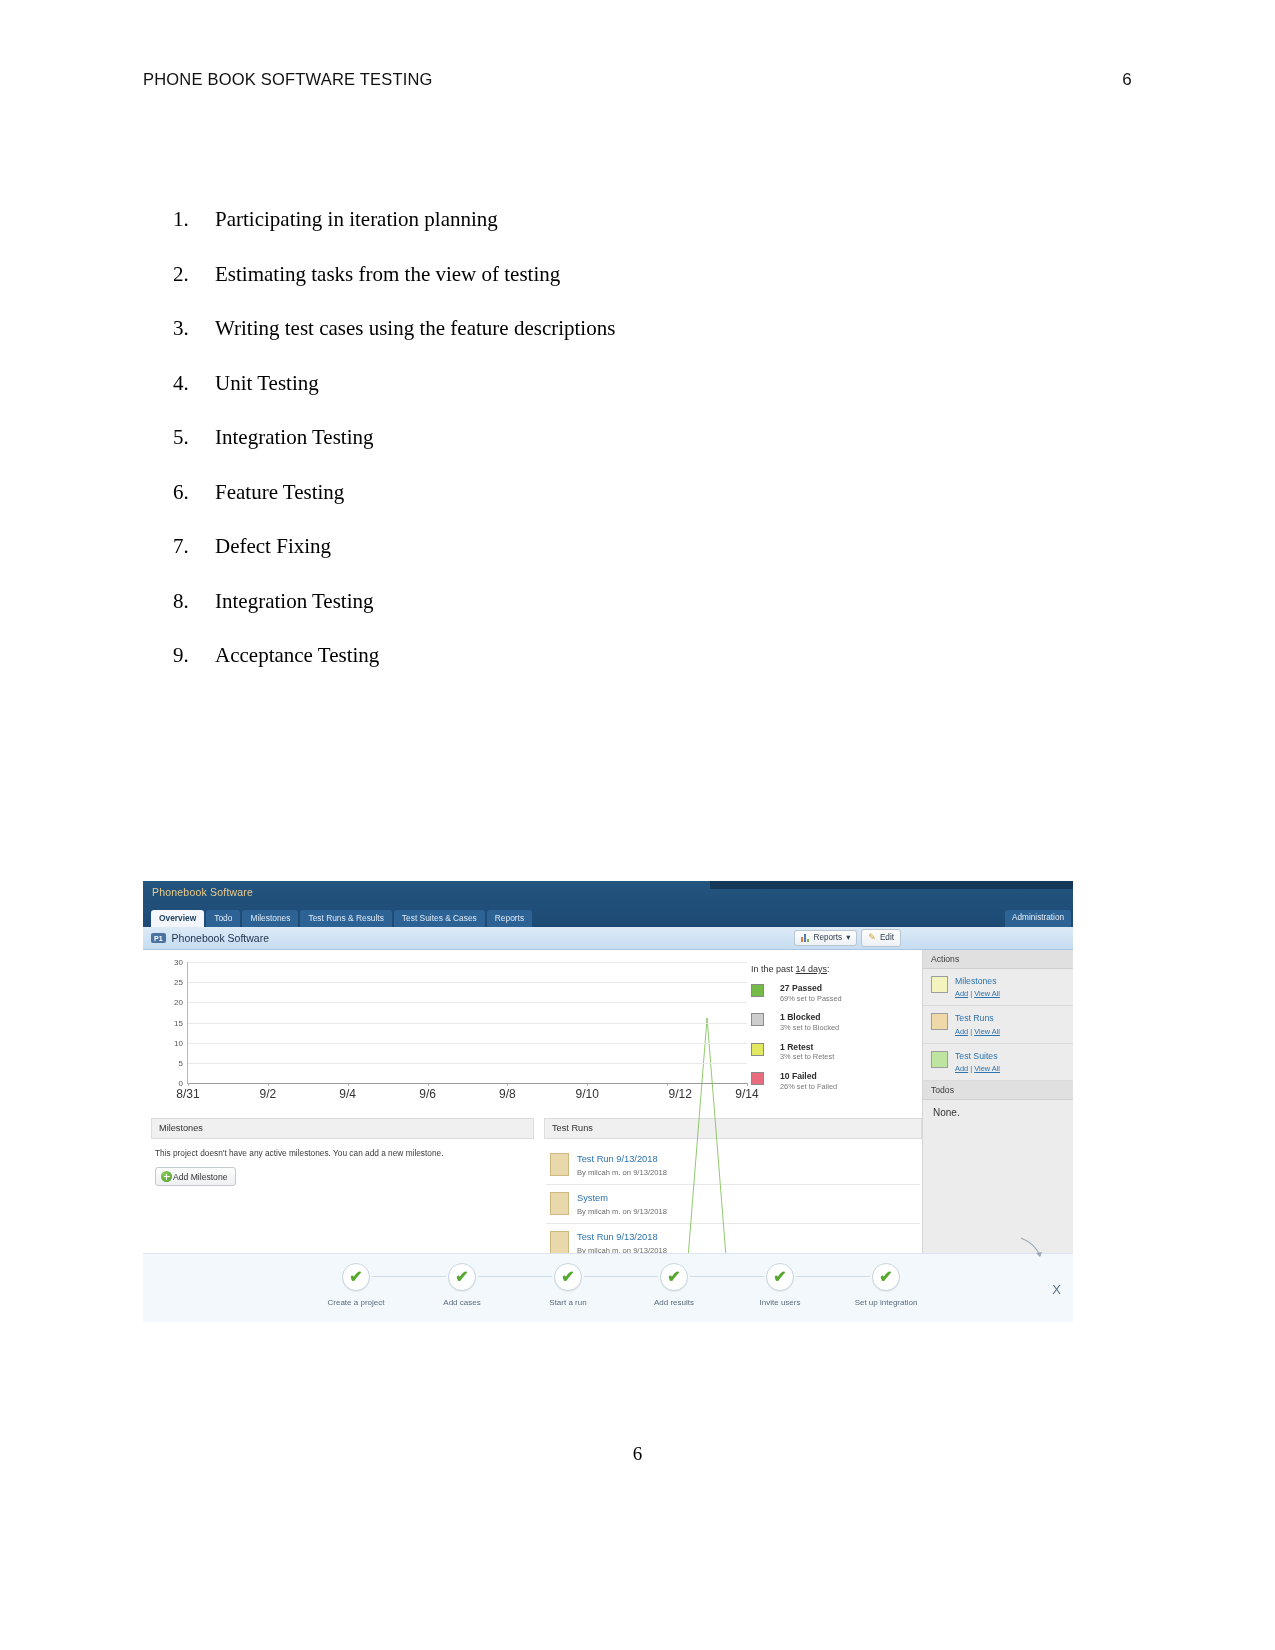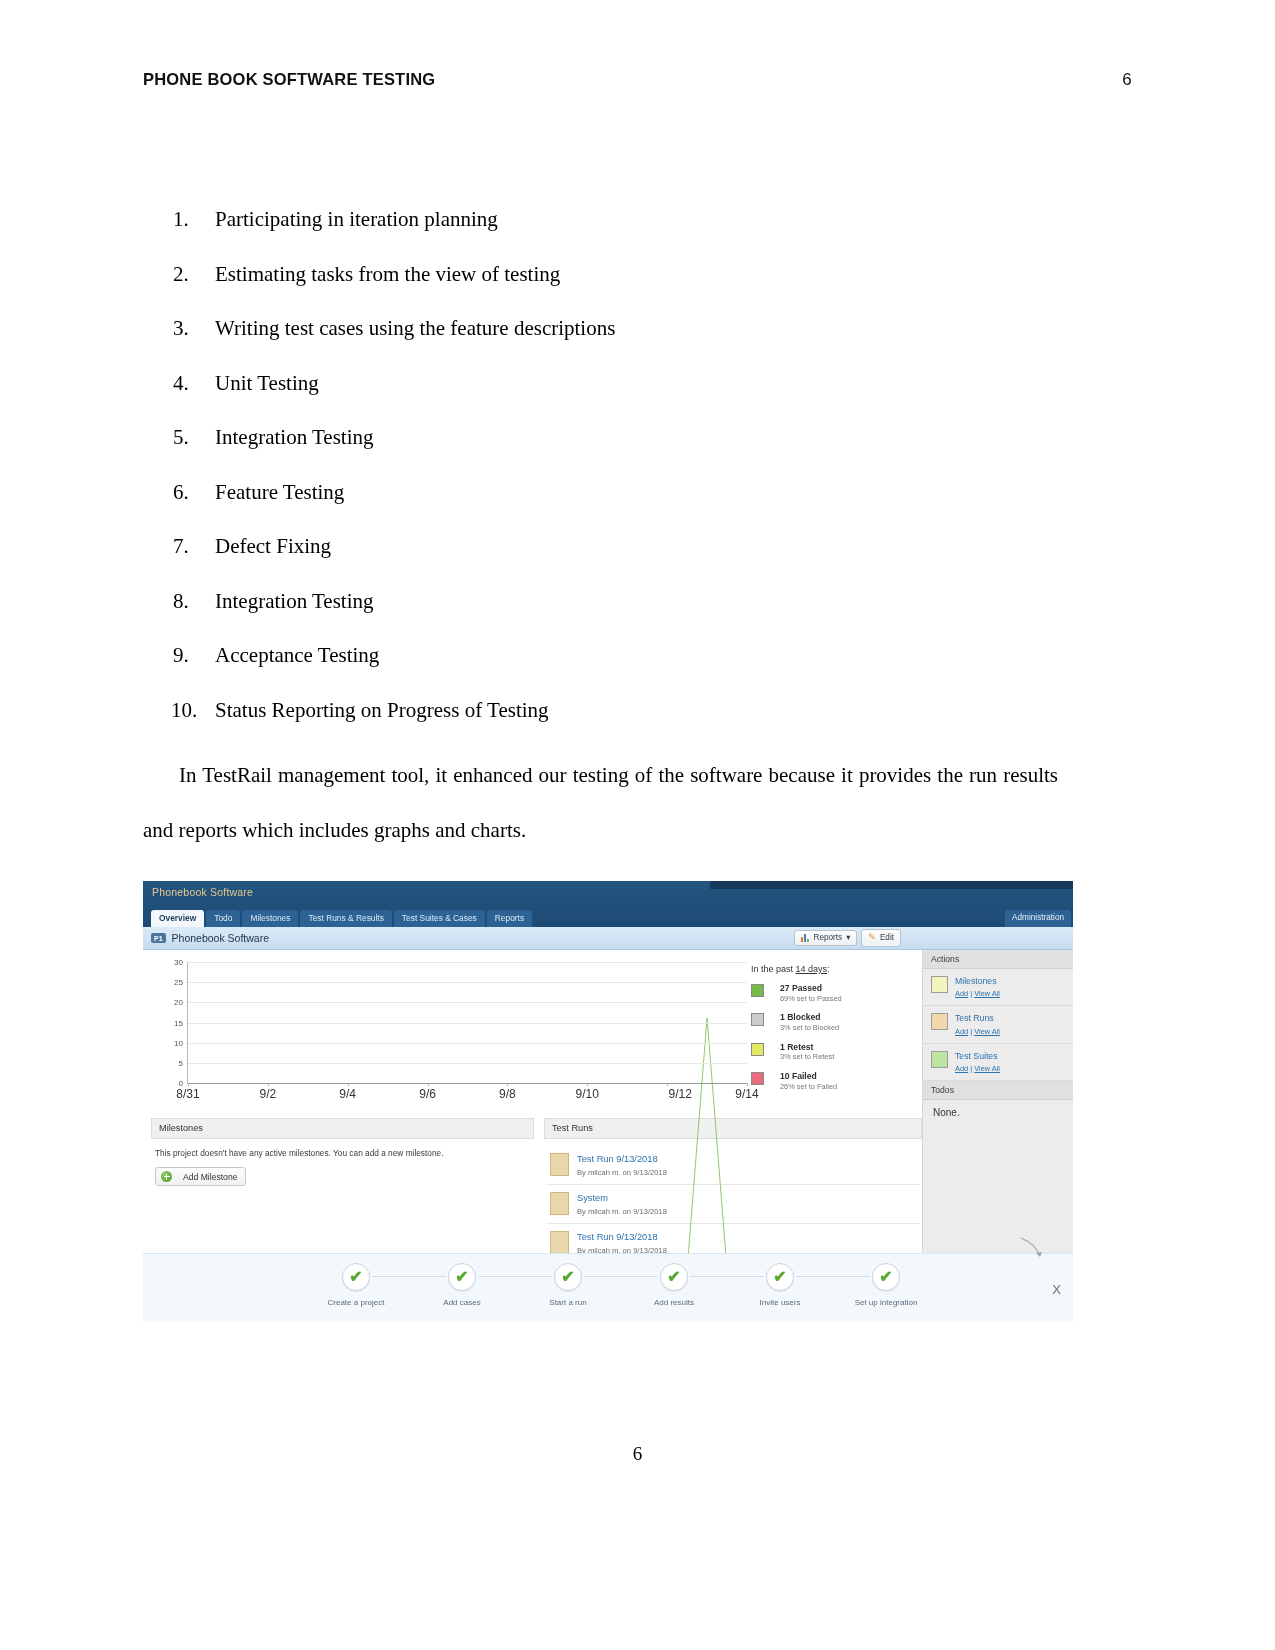--- a/index.html
+++ b/index.html
@@ -29,21 +29,21 @@
     left: 143px;
     right: 143px;
     display: flex;
     justify-content: space-between;
     align-items: baseline;
     font-family: "Liberation Sans", sans-serif;
     font-size: 16.5px;
     letter-spacing: 0.2px;
     color: #111;
   }
-  .doc-header .running-head { font-weight: 700; text-align: right; }
+  .doc-header .running-head { font-weight: 400; text-align: right; }
   .doc-header .page-num { font-weight: 400; font-size: 17px; }
 
   .heading-1 {
     position: absolute;
     top: 143px;
     left: 143px;
     font-size: 23px;
     color: #4f81bd;
     font-family: "Liberation Serif", serif;
     font-weight: 400;
@@ -329,21 +329,21 @@
   }
   .panel-body { padding: 7px 2px 0 2px; }
   .ms-note {
     font-size: 8.3px;
     color: #3a3a3a;
     margin: 2px 0 9px 2px;
   }
   .btn-milestone {
     display: inline-flex;
     align-items: center;
-    gap: 11px;
+    gap: 1px;
     background: linear-gradient(#fdfdfd, #eef0f2);
     border: 1px solid #c2c8ce;
     border-radius: 3px;
     font-size: 8.6px;
     color: #333;
     padding: 3px 8px 3px 5px;
     margin-left: 2px;
   }
   .ico-plus {
     width: 11px; height: 11px;
@@ -507,24 +507,22 @@
   <ol class="activities" id="activities-list">
       <li><span class="num">1.</span><span>Participating in iteration planning</span></li>
       <li><span class="num">2.</span><span>Estimating tasks from the view of testing</span></li>
       <li><span class="num">3.</span><span>Writing test cases using the feature descriptions</span></li>
       <li><span class="num">4.</span><span>Unit Testing</span></li>
       <li><span class="num">5.</span><span>Integration Testing</span></li>
       <li><span class="num">6.</span><span>Feature Testing</span></li>
       <li><span class="num">7.</span><span>Defect Fixing</span></li>
       <li><span class="num">8.</span><span>Integration Testing</span></li>
       <li><span class="num">9.</span><span>Acceptance Testing</span></li>
-      <li><span class="num">10.</span><span>Status Reporting on Progress of Testing</span></li>
     </ol>
 
-  <div class="body-para p1">In TestRail management tool, it enhanced our testing of the software because it provides the run results and reports which includes graphs and charts.</div>
 
   <div class="screenshot">
 
     <div class="tr-topbar">
       <div class="darkstrip"></div>
       <div class="tr-brand">Phonebook Software</div>
       <div class="tr-tabs" id="nav-tabs">
           <div class="tr-tab active">Overview</div>
           <div class="tr-tab">Todo</div>
           <div class="tr-tab">Milestones</div>

